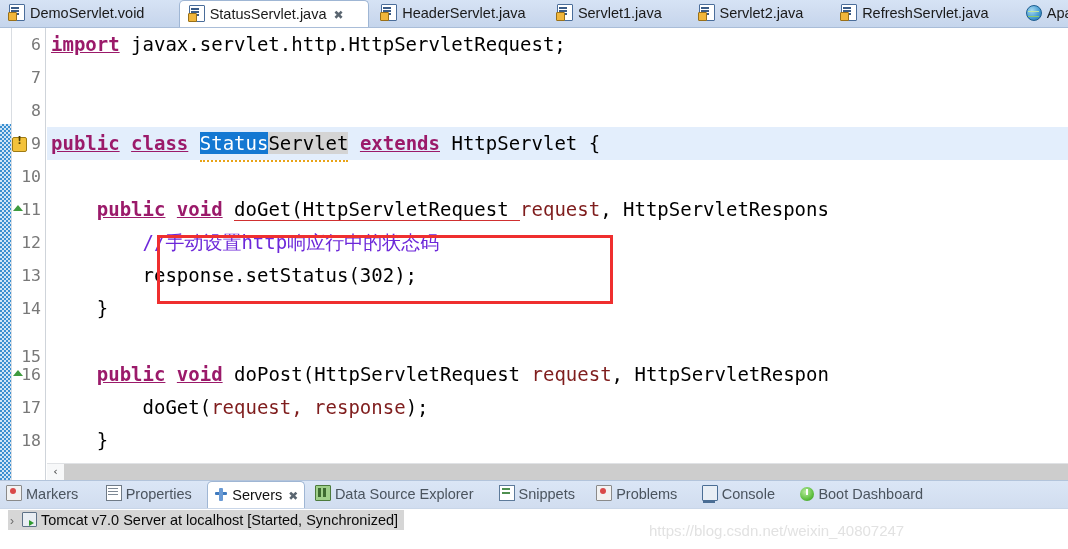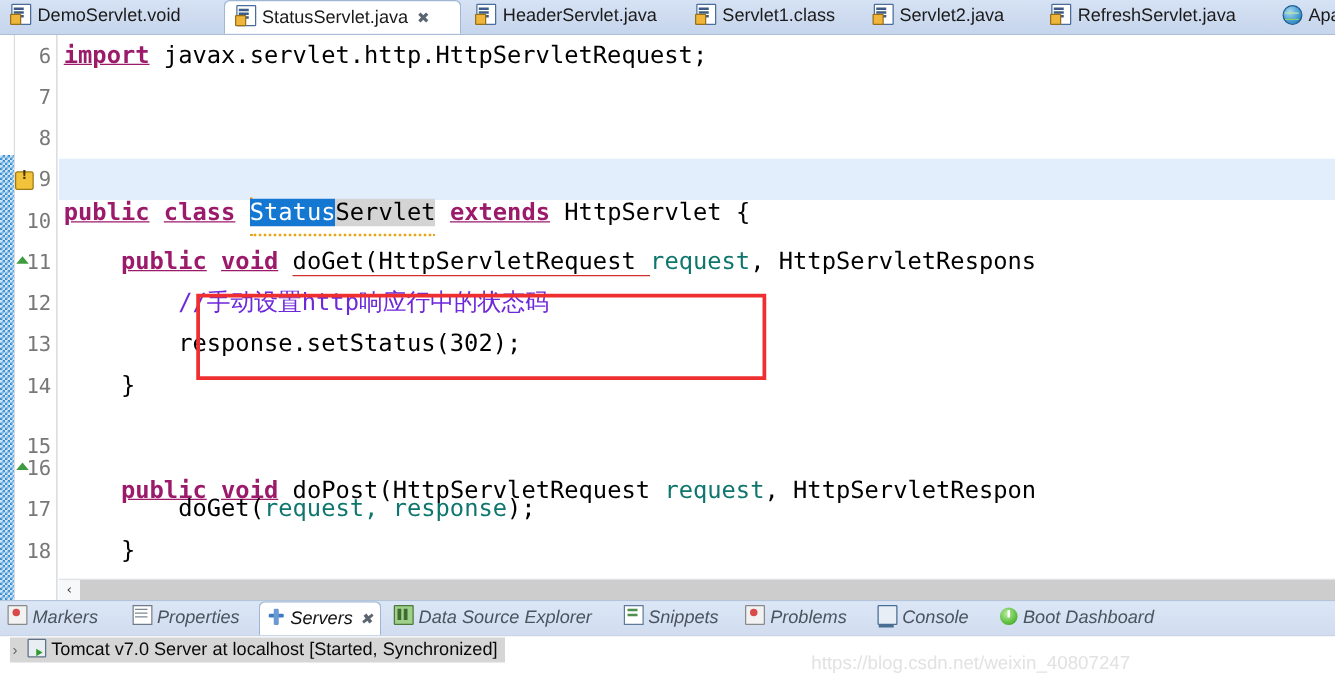--- a/index.html
+++ b/index.html
@@ -191,40 +191,39 @@
     white-space: pre;
     font-family: "DejaVu Sans Mono", monospace;
     font-size: 19px;
     color: #000000;
   }
   .cline .txt { padding-left: 4px; display: inline-block; }
   .line-hl { background: #e3eefc; }
 
   .kw { color: #9b1a6a; font-weight: bold; text-decoration: underline; }
   .cmt { color: #6d28d9; }
-  .param { color: #0f766e; }
+  .param { color: #7f1d1d; }
   .plain { color: #000000; }
 
   .sel-blue {
     background: #1478d2;
     color: #ffffff;
   }
   .occ-gray { background: #d4d4d4; }
   .caret {
     display: inline-block;
     width: 2px;
     height: 22px;
     background: #ff8a00;
     vertical-align: -4px;
     margin-right: -2px;
   }
   .squig-warn {
     border-bottom: 2px dotted #e8a317;
     padding-bottom: 0px;
-    margin-top: 27px;
   }
   .underline-red {
     border-bottom: 1px solid #d03030;
   }
 
   
   .redbox {
     position: absolute;
     border: 3px solid #ef2f2f;
     box-sizing: border-box;
@@ -275,21 +274,20 @@
   }
   .vtab {
     display: inline-block;
     height: 27px;
     line-height: 26px;
     padding: 0 8px 0 6px;
     box-sizing: border-box;
     vertical-align: top;
     font-size: 14.5px;
     color: #4b545e;
-    font-style: italic;
   }
   .vtab.active {
     background: #ffffff;
     border: 1px solid #9fb6d4;
     border-bottom: none;
     border-top-left-radius: 5px;
     border-top-right-radius: 5px;
     color: #111;
     text-align: center;
   }
@@ -462,21 +460,21 @@
   <div class="etab" style="width:175px">
     <span class="etab-icon ico-java"></span><span>DemoServlet.void</span>
   </div>
   <div class="etab active" style="width:190px">
     <span class="etab-icon ico-java"></span><span>StatusServlet.java</span><span class="etab-close">✖</span>
   </div>
   <div class="etab" style="width:172px">
     <span class="etab-icon ico-java"></span><span>HeaderServlet.java</span>
   </div>
   <div class="etab" style="width:138px">
-    <span class="etab-icon ico-java"></span><span>Servlet1.class</span>
+    <span class="etab-icon ico-java"></span><span>Servlet1.java</span>
   </div>
   <div class="etab" style="width:139px">
     <span class="etab-icon ico-java"></span><span>Servlet2.java</span>
   </div>
   <div class="etab" style="width:181px">
     <span class="etab-icon ico-java"></span><span>RefreshServlet.java</span>
   </div>
   <div class="etab" style="width:70px">
     <span class="etab-icon ico-globe"></span><span>Apa</span>
   </div>
@@ -528,21 +526,21 @@
     <div class="cline" style="top:165px"><span class="txt">    <span class="kw">public</span><span class="plain"> </span><span class="kw">void</span><span class="plain"> </span><span class="plain underline-red">doGet(HttpServletRequest </span><span class="param">request</span><span class="plain">, HttpServletRespons</span></span></div>
 
     <div class="cline" style="top:198px"><span class="txt">        <span class="cmt">//手动设置http响应行中的状态码</span></span></div>
 
     <div class="cline" style="top:231px"><span class="txt">        <span class="plain">response.setStatus(302);</span></span></div>
 
     <div class="cline" style="top:264px"><span class="txt">    <span class="plain">}</span></span></div>
 
     <div class="cline" style="top:297px"></div>
 
-    <div class="cline" style="top:348px"><span class="txt">    <span class="kw">public</span><span class="plain"> </span><span class="kw">void</span><span class="plain"> </span><span class="plain">doPost(HttpServletRequest </span><span class="param">request</span><span class="plain">, HttpServletRespon</span></span></div>
+    <div class="cline" style="top:330px"><span class="txt">    <span class="kw">public</span><span class="plain"> </span><span class="kw">void</span><span class="plain"> </span><span class="plain">doPost(HttpServletRequest </span><span class="param">request</span><span class="plain">, HttpServletRespon</span></span></div>
 
     <div class="cline" style="top:363px"><span class="txt">        <span class="plain">doGet(</span><span class="param">request, response</span><span class="plain">);</span></span></div>
 
     <div class="cline" style="top:396px"><span class="txt">    <span class="plain">}</span></span></div>
 
     <div class="cline" style="top:429px; overflow:hidden; height:16px;"><span class="txt"><span class="plain">}</span></span></div>
   </div>
 
   <div class="redbox" style="left:157px; top:207px; width:456px; height:69px;"></div>
 

